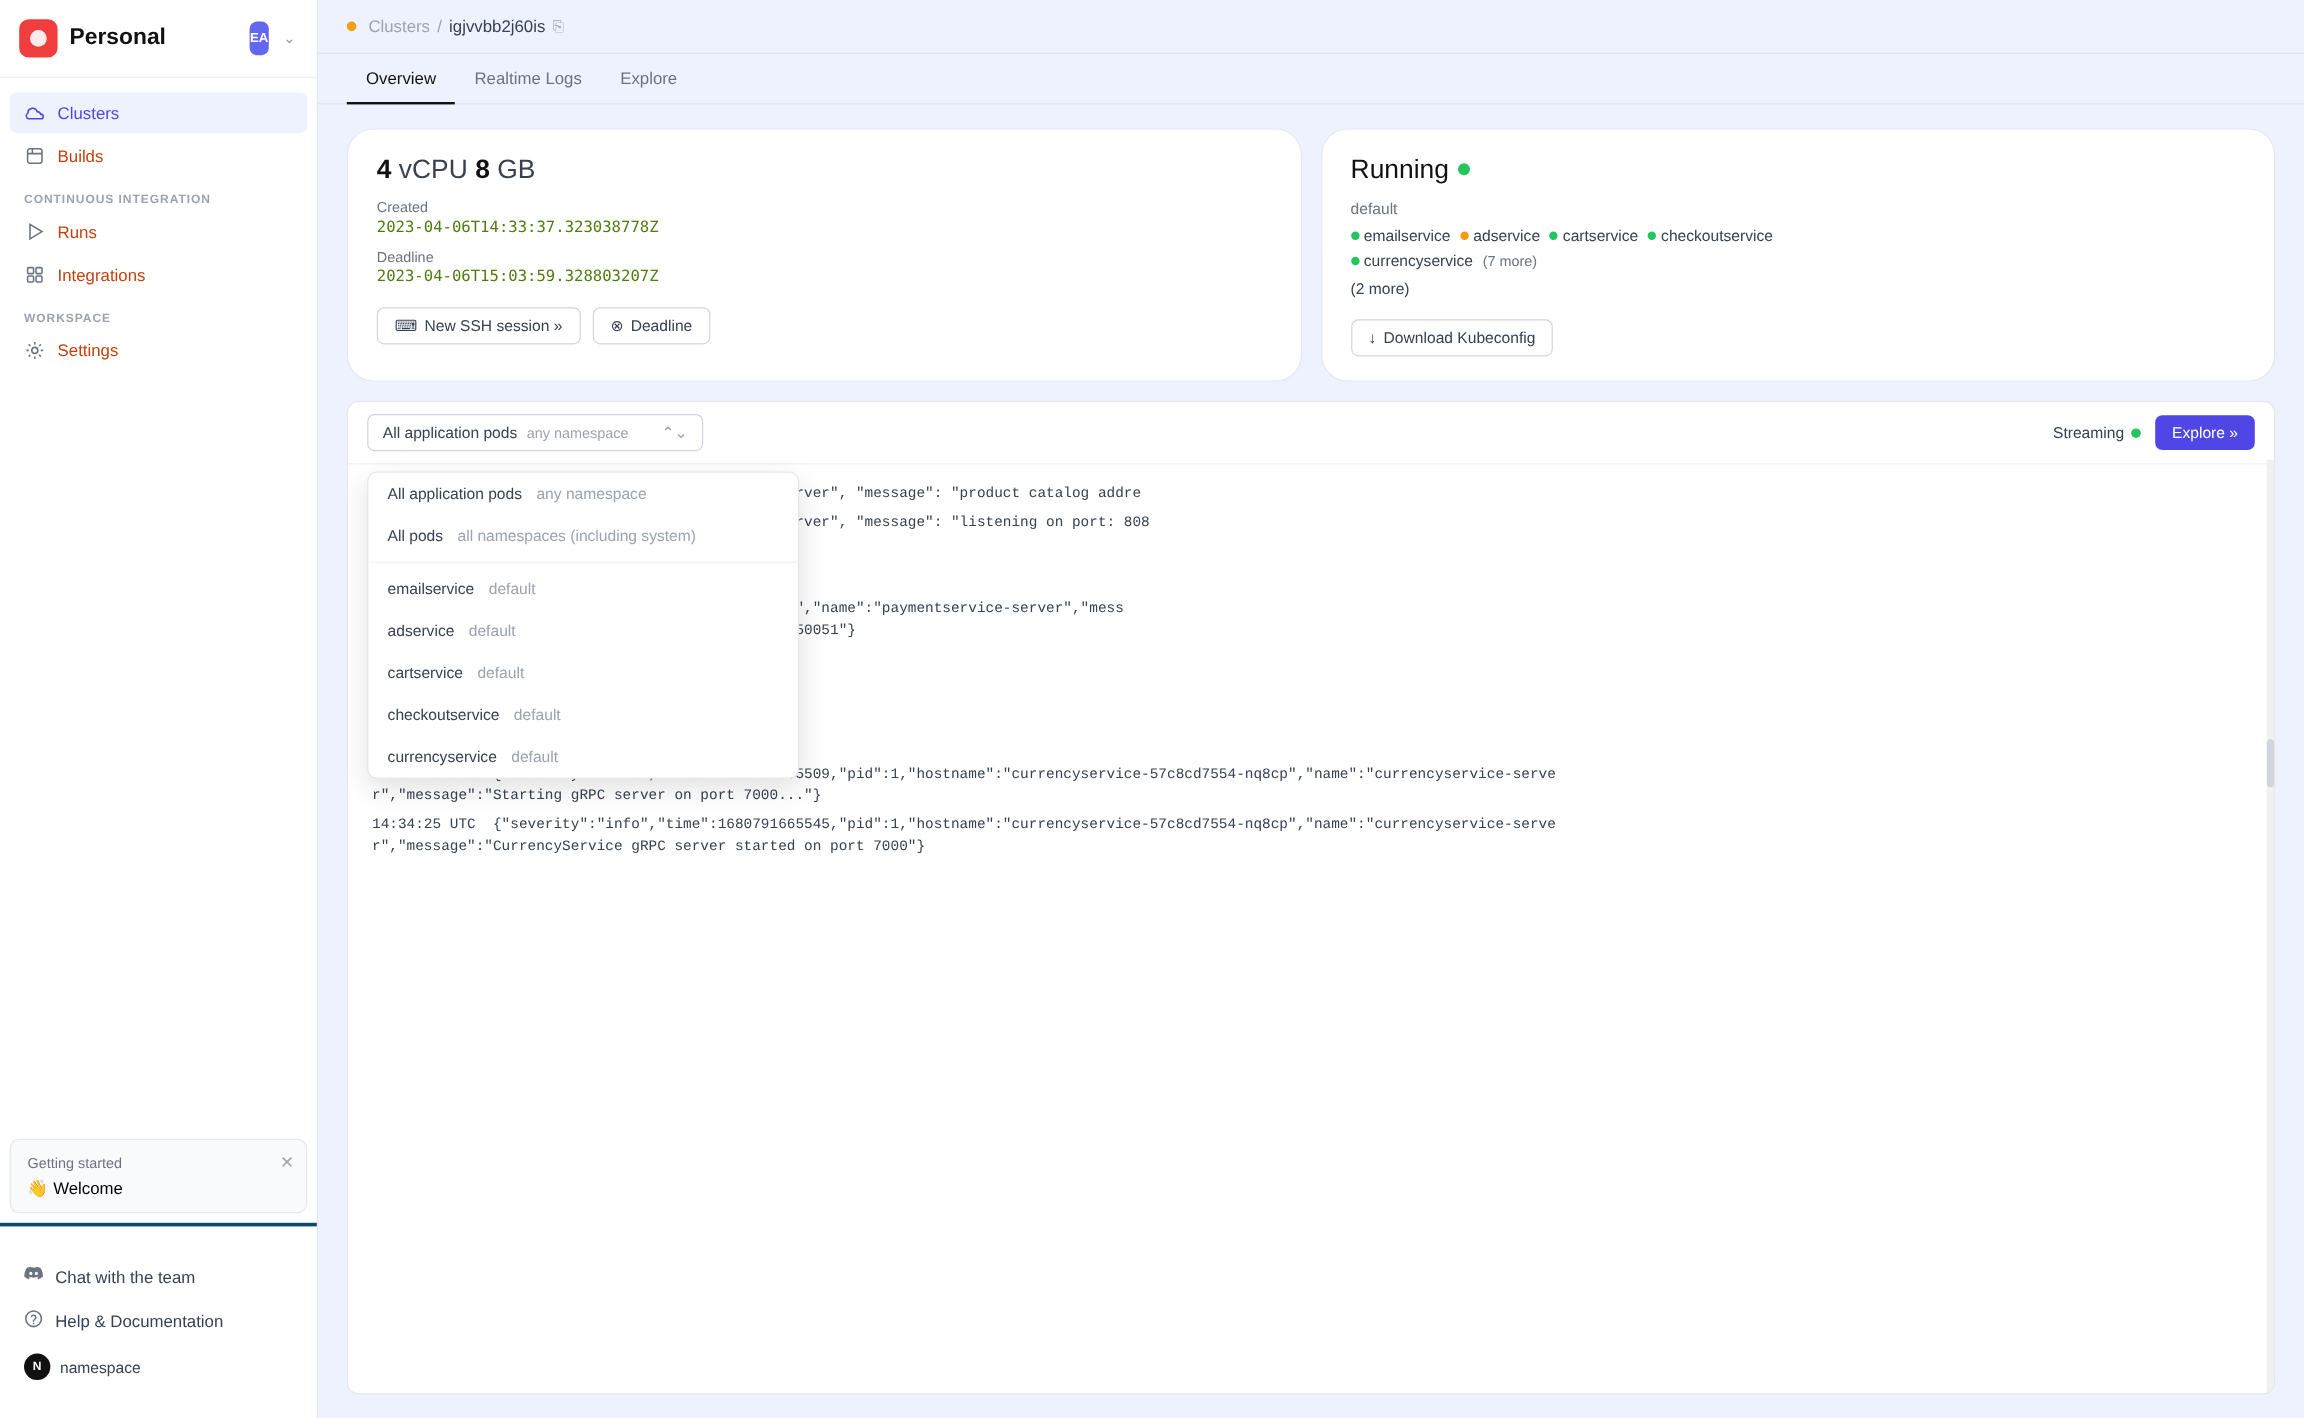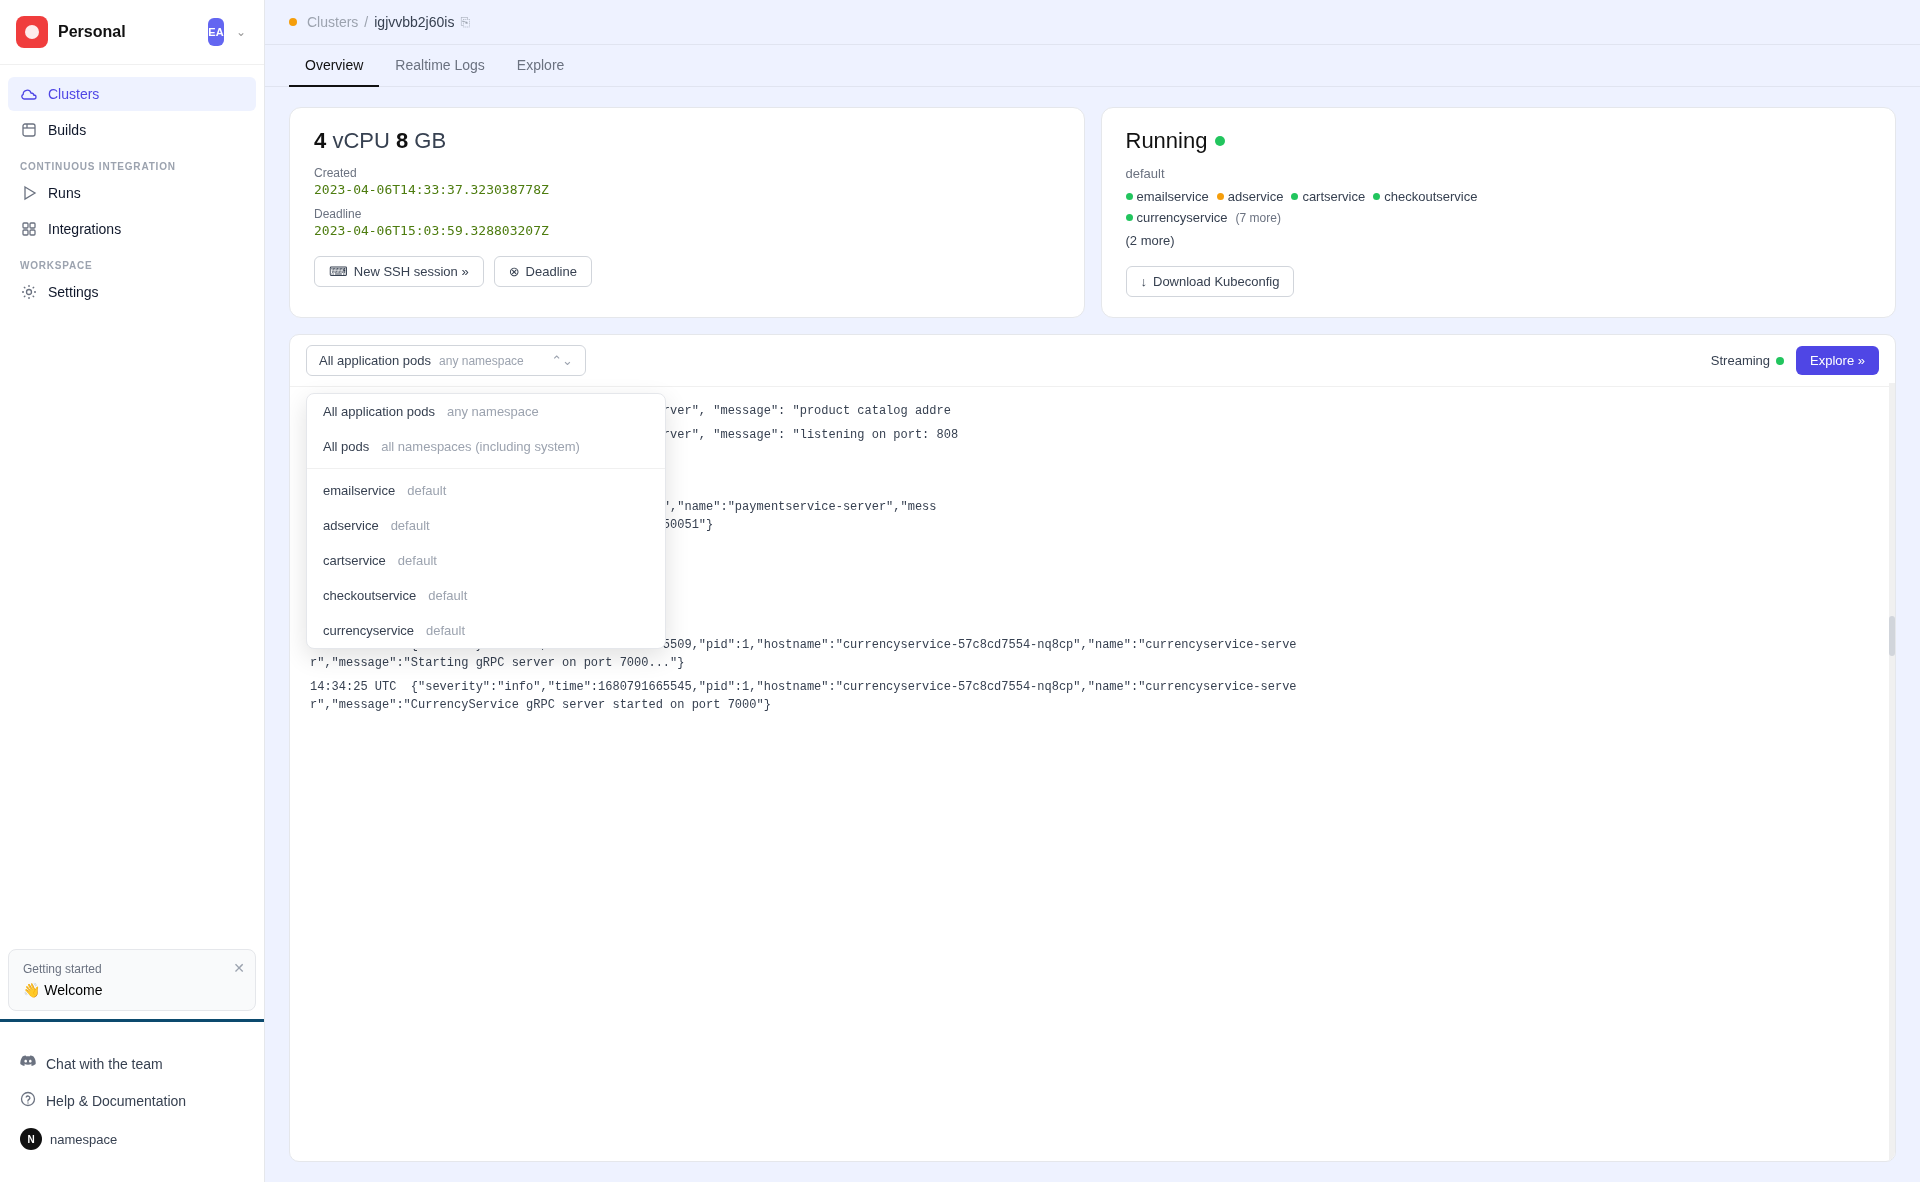--- a/index.html
+++ b/index.html
@@ -22,42 +22,42 @@
       padding: 16px 16px;
       border-bottom: 1px solid #f0f0f0;
       gap: 10px;
     }
     .app-logo {
       width: 32px; height: 32px;
       background: #f03d3d;
       border-radius: 8px;
       display: flex; align-items: center; justify-content: center;
     }
-    .app-name { font-size: 16px; font-weight: 600; color: #111; }
+    .app-name { font-size: 19px; font-weight: 600; color: #111; }
     .workspace-badge {
       width: 16px; height: 28px;
       background: #6366f1;
       border-radius: 6px;
       color: #fff;
       font-size: 11px;
       font-weight: 700;
       display: flex; align-items: center; justify-content: center;
       margin-left: auto;
     }
     .chevron-btn {
       background: none; border: none; cursor: pointer; color: #999; font-size: 12px; padding: 2px;
     }
     .sidebar-nav { padding: 12px 8px; flex: 1; }
     .nav-item {
       display: flex; align-items: center; gap: 10px;
       padding: 8px 12px;
       border-radius: 6px;
       cursor: pointer;
       font-size: 14px;
-      color: #0f172a;
+      color: #c2410c;
       margin-bottom: 2px;
     }
     .nav-item.active { background: #eef2ff; color: #4f46e5; font-weight: 500; }
     .nav-item .icon { width: 18px; height: 18px; display: flex; align-items: center; justify-content: center; }
     .section-label {
       font-size: 10px;
       font-weight: 600;
       color: #9ca3af;
       letter-spacing: 0.08em;
       padding: 12px 12px 4px;
@@ -141,21 +141,21 @@
 
     
     .content { padding: 20px 24px; flex: 1; overflow: hidden; display: flex; flex-direction: column; gap: 16px; }
 
     
     .cards-row { display: flex; gap: 16px; }
 
     
     .card {
       background: #fff;
-      border-radius: 12px;
+      border-radius: 22px;
       padding: 20px 24px;
       border: 1px solid #e5e7eb;
     }
     .card-left { flex: 1; }
     .card-right { flex: 1; }
 
     .vcpu-row { font-size: 22px; font-weight: 400; color: #111; margin-bottom: 12px; }
     .vcpu-row span.bold { font-weight: 700; }
     .vcpu-row .unit { color: #374151; }
 

